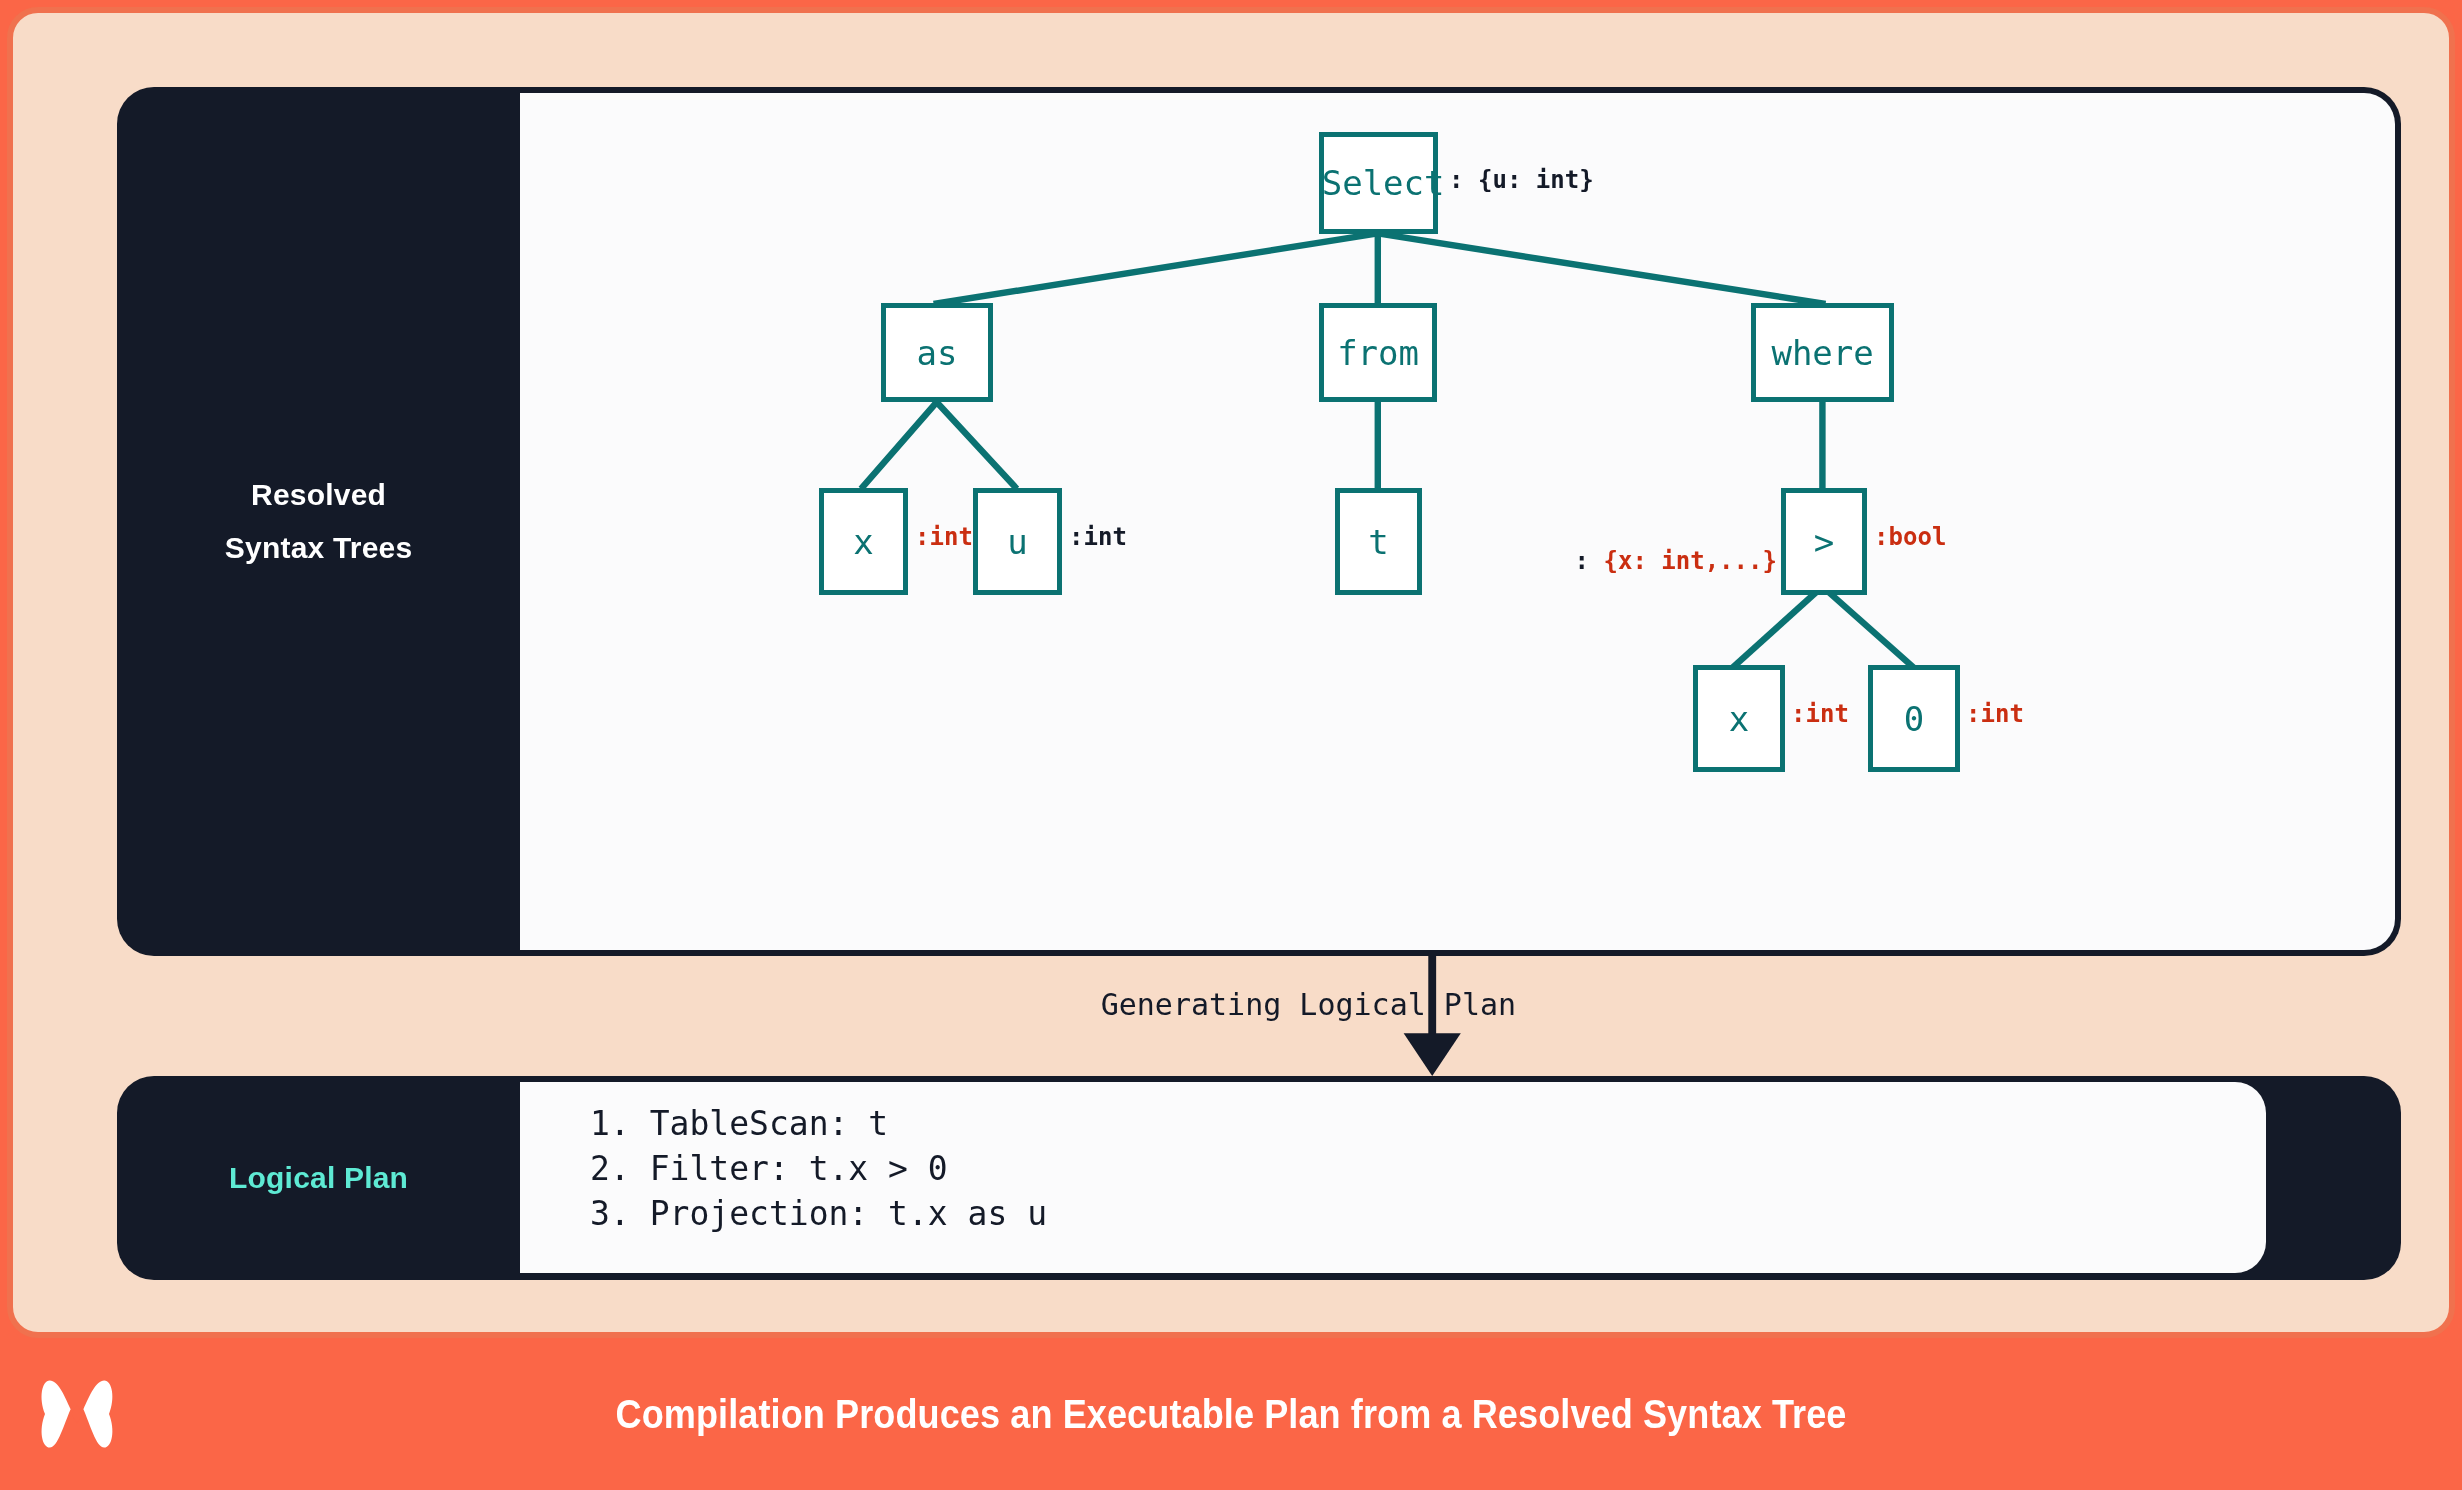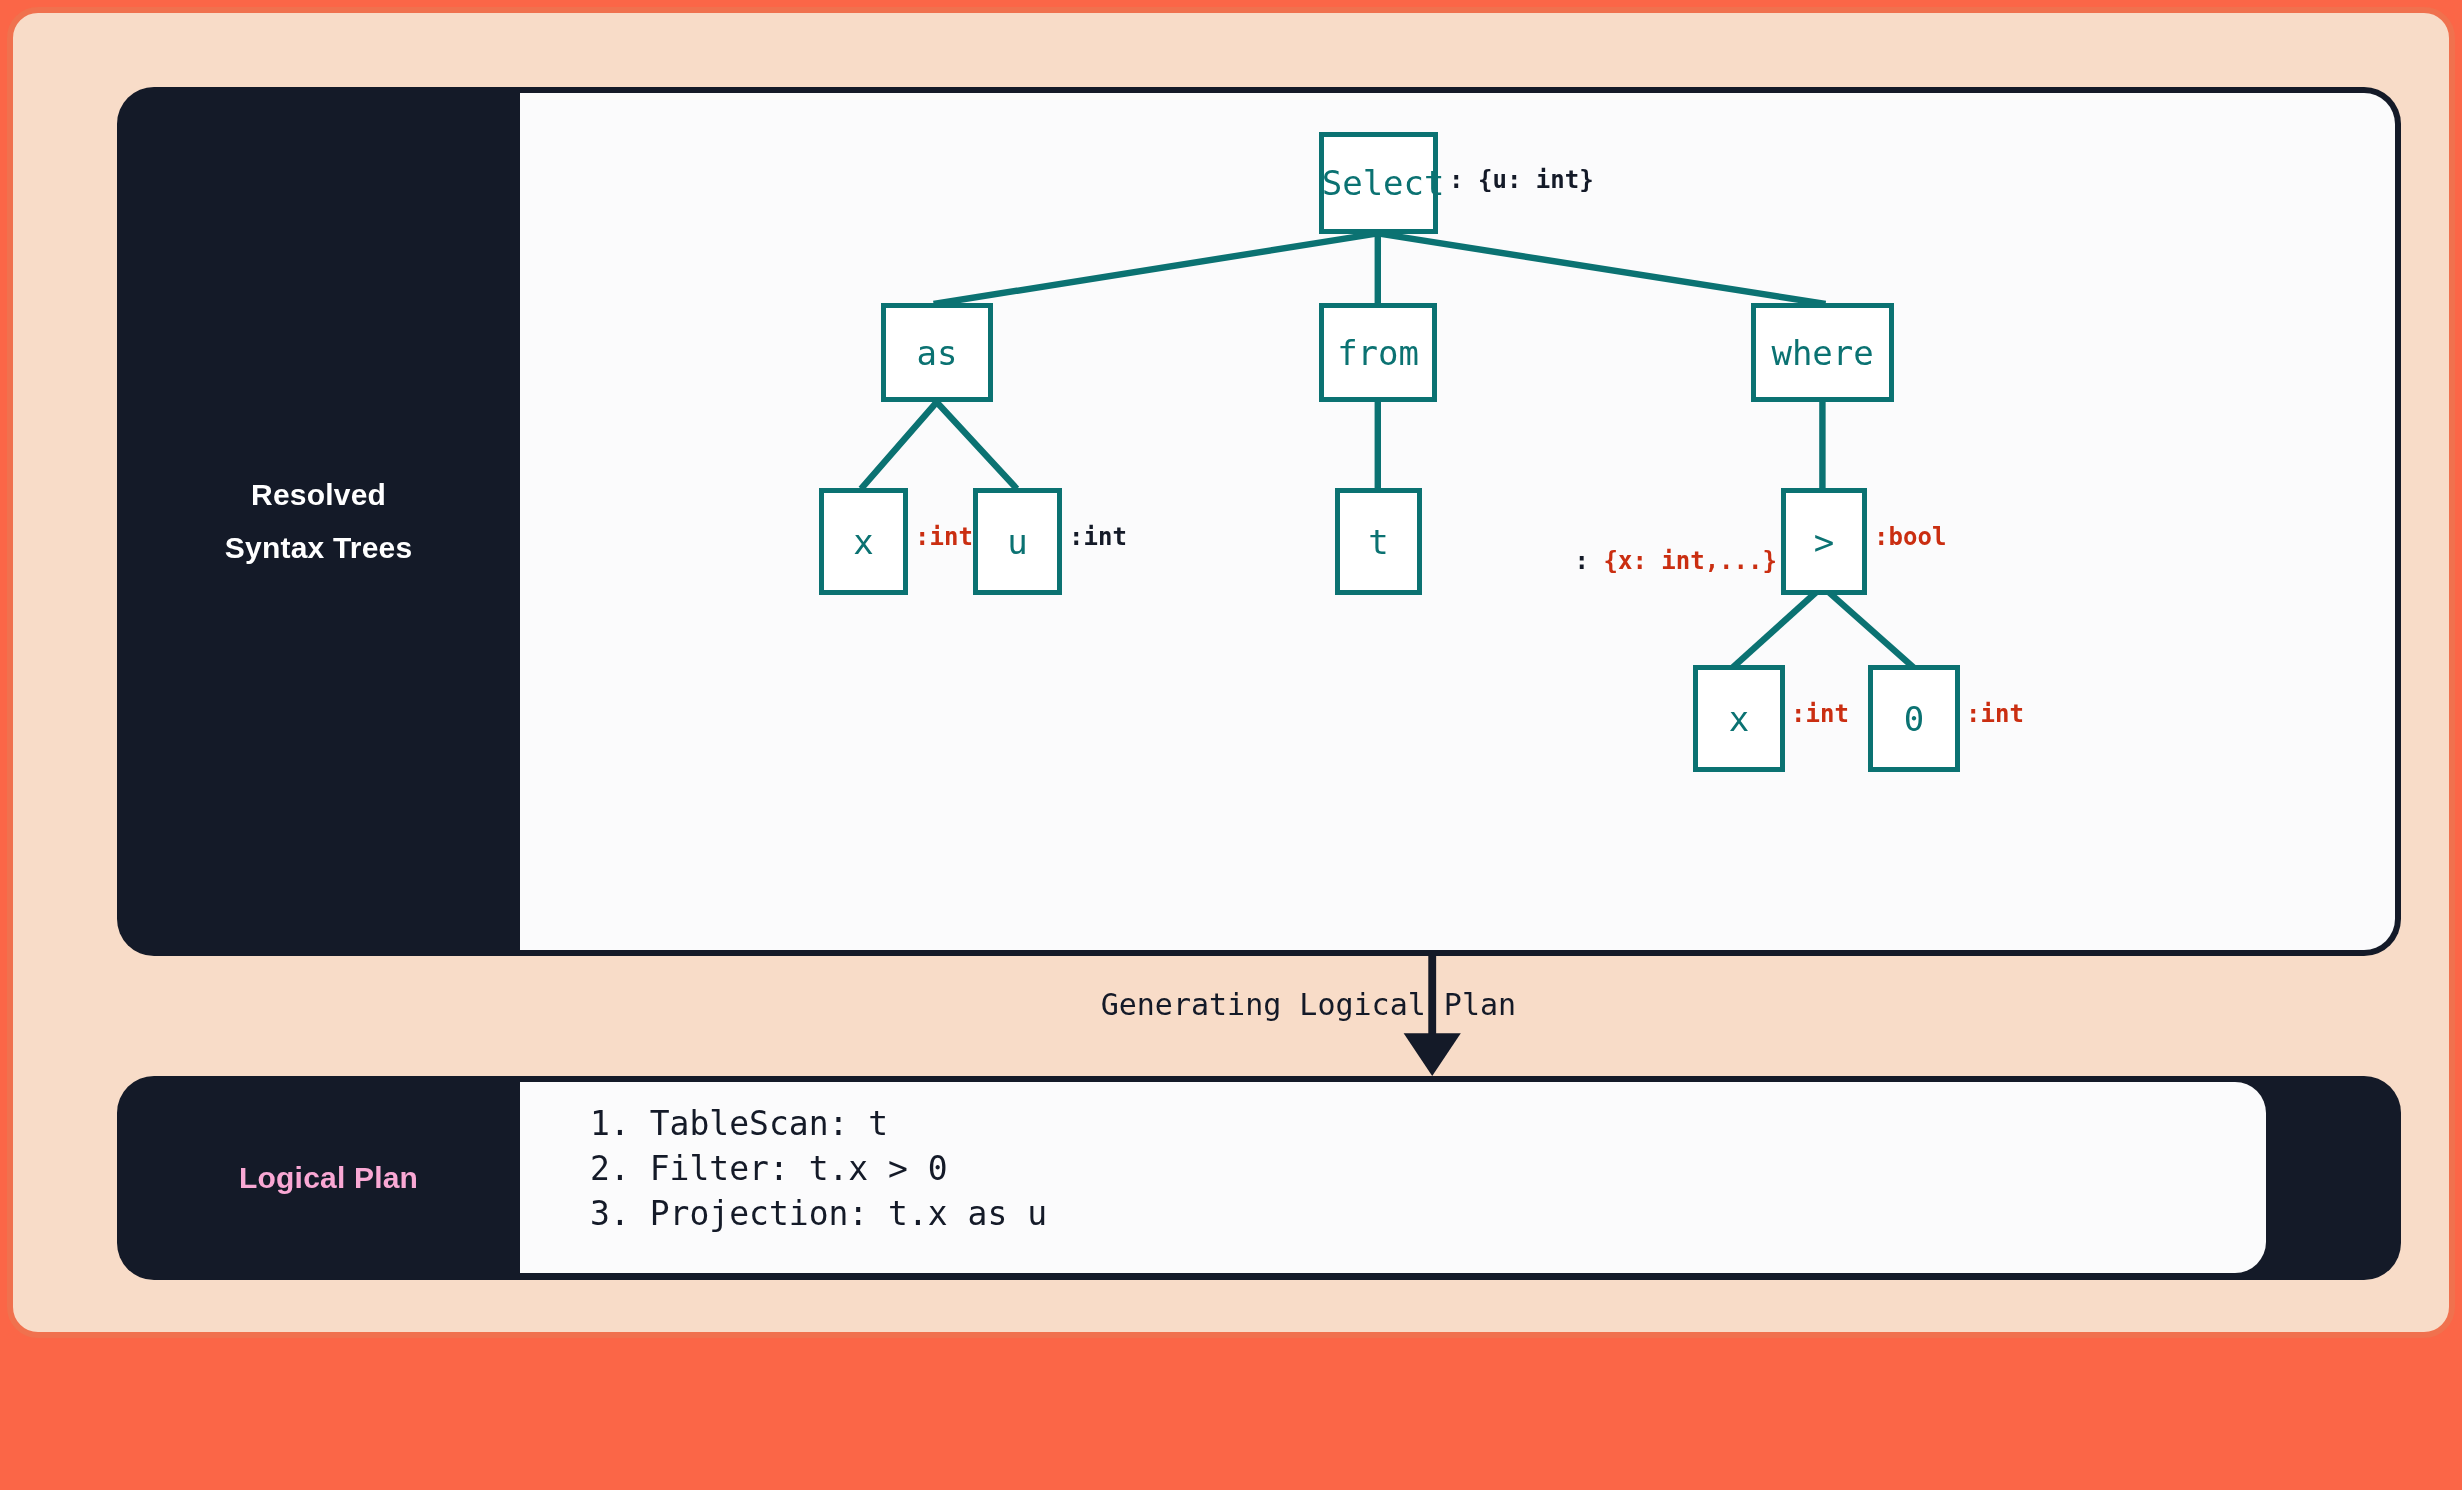--- a/index.html
+++ b/index.html
@@ -117,24 +117,24 @@
   
   #plan-card {
     position: absolute;
     left: 104px; top: 1063px;
     width: 2284px; height: 204px;
     background: #141A28;
     border-radius: 37px;
   }
   #plan-label {
     position: absolute;
-    left: 10px; top: 0;
+    left: 0; top: 0;
     width: 403px; height: 204px;
     display: flex; align-items: center; justify-content: center;
-    color: #f9a8d4;
+    color: #5eead4;
     font-size: 30px;
     font-weight: 700;
     letter-spacing: 0.2px;
     text-align: center;
   }
   #plan-body {
     position: absolute;
     left: 403px; top: 6.4px;
     width: 1746px; height: 191px;
     background: #FBFBFC;
@@ -278,15 +278,23 @@
       <div id="plan-label">Logical Plan</div>
       <div id="plan-body">
         <div class="plan-line">1. TableScan: t</div>
         <div class="plan-line">2. Filter: t.x &gt; 0</div>
         <div class="plan-line">3. Projection: t.x as u</div>
       </div>
     </div>
 
   </div>
 
+  <div id="footer">
+    <svg id="footer-logo" viewBox="0 0 100 100">
+      <path fill="#FFFFFF" d="M16 8 C26 8 34 26 42 44 C34 62 26 92 16 92 C6 92 2 70 10 50 C2 30 6 8 16 8 Z"></path>
+      <path fill="#FFFFFF" d="M84 8 C74 8 66 26 58 44 C66 62 74 92 84 92 C94 92 98 70 90 50 C98 30 94 8 84 8 Z"></path>
+      <path fill="#FB6647" d="M50 38 L57 50 L50 62 L43 50 Z"></path>
+    </svg>
+    <div id="footer-caption">Compilation Produces an Executable Plan from a Resolved Syntax Tree</div>
+  </div>
 
 </div>
 
 
 </body></html>

